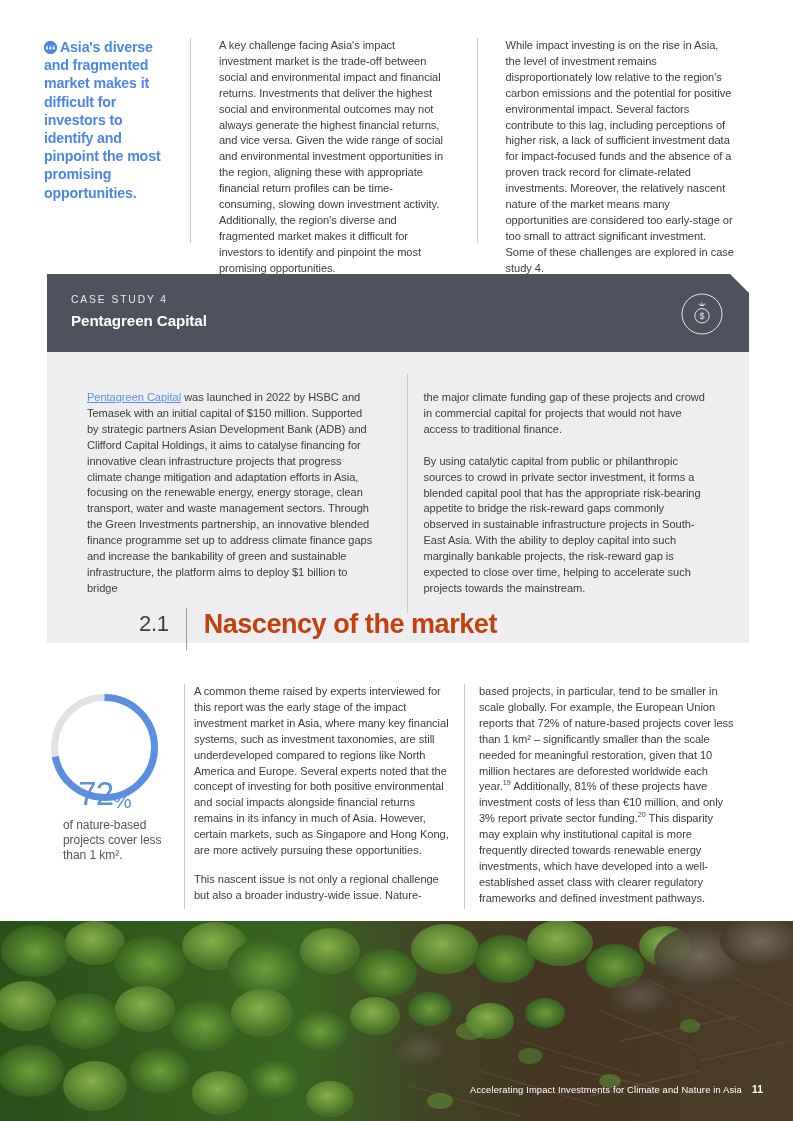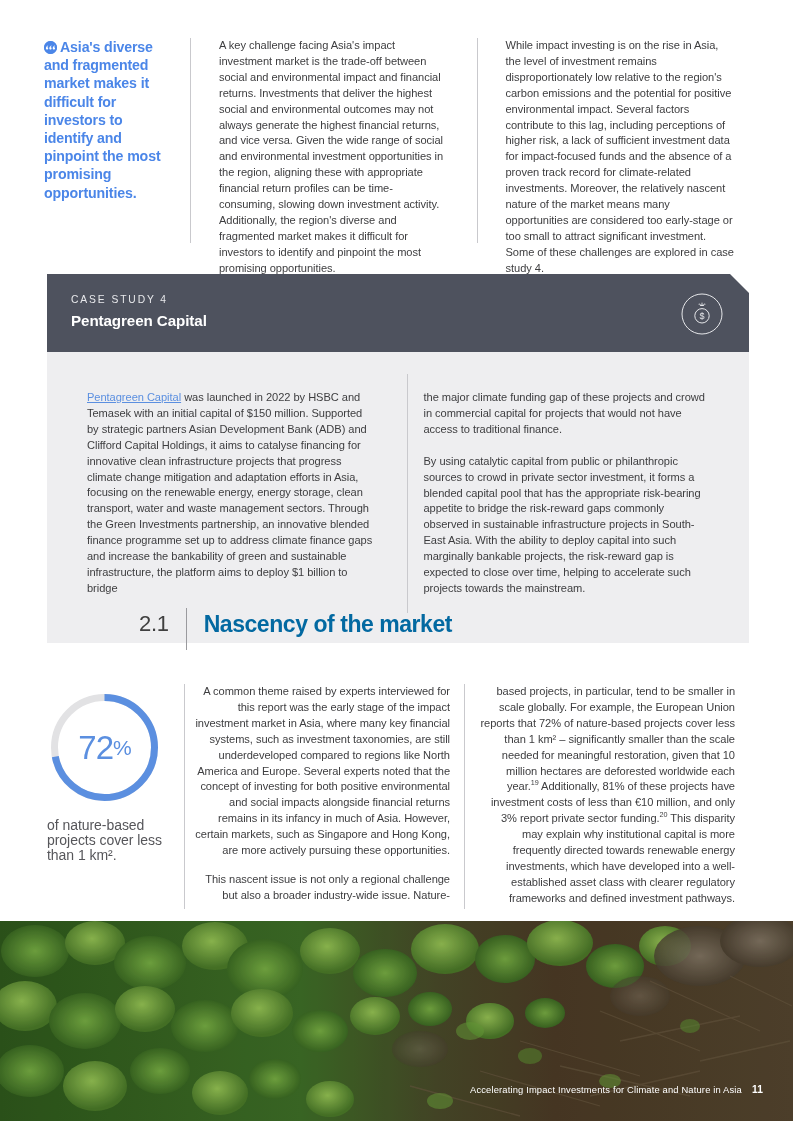--- a/index.html
+++ b/index.html
@@ -157,69 +157,69 @@
     line-height: 32px;
     letter-spacing: -0.3px;
   }
   .sec-rule {
     width: 1px;
     background: #9a9a9e;
     align-self: stretch;
     margin: 0 17px;
   }
   .sec-title {
-    font-size: 23px;
+    font-size: 27px;
     font-weight: bold;
-    color: #0369a1;
+    color: #c2410c;
     line-height: 32px;
     letter-spacing: -0.45px;
   }
 
   
   .stat-block {
     position: absolute;
     left: 47px;
     top: 690px;
     width: 125px;
   }
   .donut {
     position: relative;
     width: 115px;
     height: 115px;
   }
   .donut svg { display: block; }
   .donut-label {
     position: absolute;
-    left: 0; top: 0;
+    left: 0; top: 8px;
     width: 115px; height: 115px;
     display: flex;
-    align-items: center;
+    align-items: flex-end;
     justify-content: center;
     color: #5b8fe0;
     letter-spacing: -1px;
   }
   .donut-num { font-size: 33px; font-weight: normal; }
   .donut-pct { font-size: 21px; font-weight: normal; }
   .stat-caption {
-    margin: 13px 0 0 0;
-    font-size: 14px;
+    margin: 13px 0 0 16px;
+    font-size: 12px;
     line-height: 15px;
     color: #56565a;
     letter-spacing: -0.05px;
   }
 
   .lower-cols {
     position: absolute;
     left: 184px;
     top: 684px;
     width: 565px;
     height: 225px;
     display: flex;
   }
-  .lower-cols .body-col { padding: 0 14px; text-align: right; }
+  .lower-cols .body-col { padding: 0 14px; }
   .lower-cols .body-col.first { padding-left: 9px; }
 
   sup {
     font-size: 7.2px;
     vertical-align: super;
     line-height: 0;
   }
 
   
   .photo {

